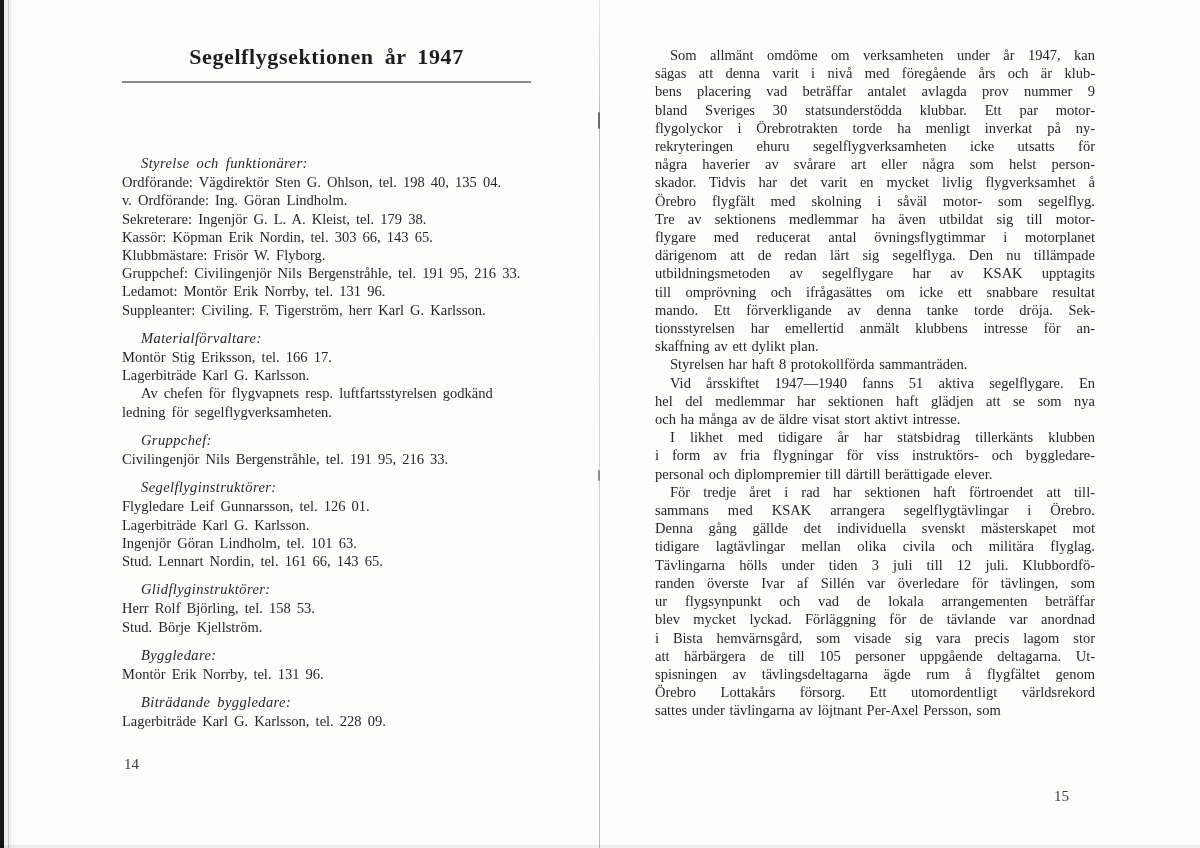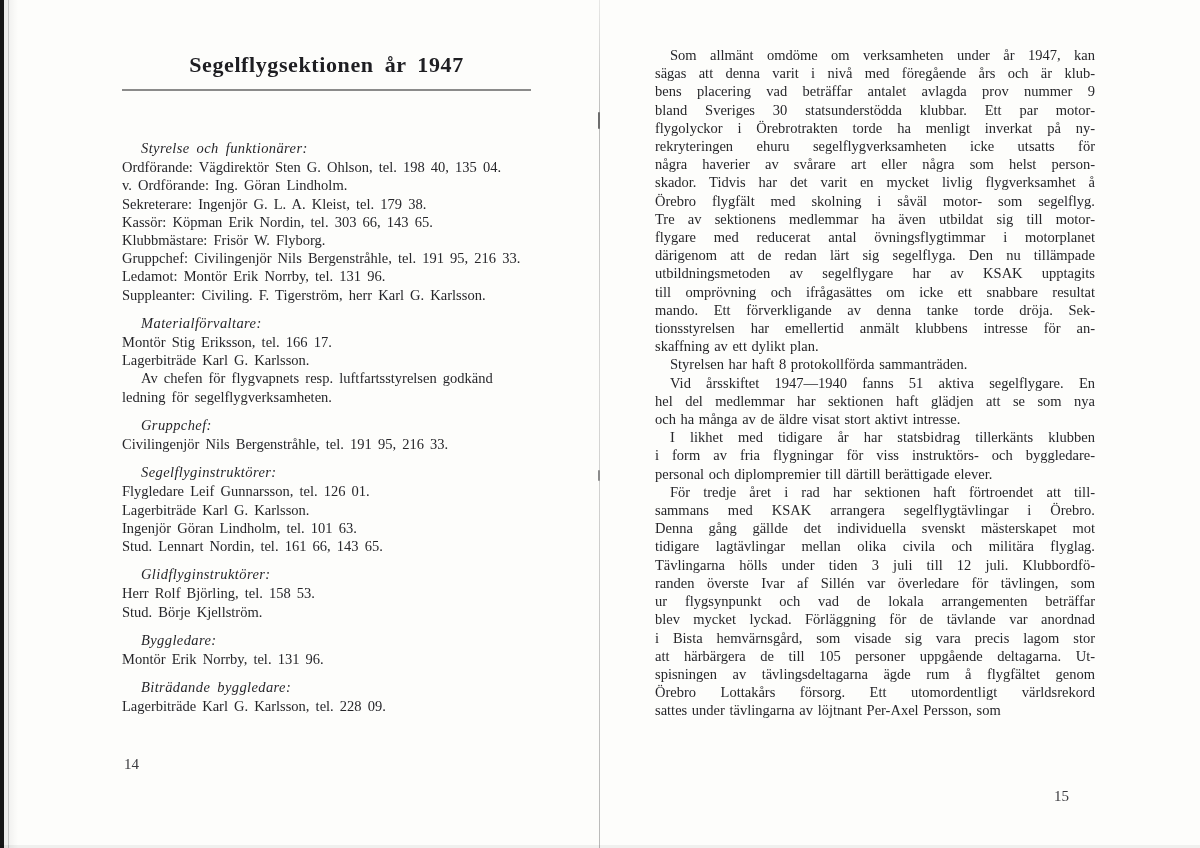--- a/index.html
+++ b/index.html
@@ -21,25 +21,25 @@
   .gutter       { position: absolute; left: 599px; top: 0; width: 1px; height: 100%;
                   background: linear-gradient(180deg,
                     rgba(110,110,110,.15) 0%, rgba(110,110,110,.45) 14%,
                     rgba(130,130,130,.30) 45%, rgba(120,120,120,.40) 75%,
                     rgba(130,130,130,.55) 100%); }
   .gutter-tick-1 { position: absolute; left: 598px; top: 112px; width: 2px; height: 17px; background: #6d6d6d; border-radius: 1px; }
   .gutter-tick-2 { position: absolute; left: 598px; top: 470px; width: 2px; height: 11px; background: #8b8b8b; border-radius: 1px; }
   .bottom-shade  { position: absolute; left: 0; bottom: 0; width: 100%; height: 3px; background: rgba(0,0,0,.05); }
 
   
-  .left-page  { position: absolute; left: 122px; top: 52px; width: 409px; }
+  .left-page  { position: absolute; left: 122px; top: 44px; width: 409px; }
   .page-title { font-size: 22px; font-weight: bold; text-align: center;
                 letter-spacing: .6px; word-spacing: 5px; color: #1e1e22; }
   .title-rule { height: 2px; background: #5a5a5a; opacity: .7; margin-top: 11px; }
-  .sections   { margin-top: 48px; font-size: 14.5px; line-height: 18.2px; }
+  .sections   { margin-top: 71px; font-size: 14.5px; line-height: 18.2px; }
   .sec        { margin-top: 10px; }
   .sec:first-child { margin-top: 0; }
   .sec-heading { font-style: italic; padding-left: 19px; letter-spacing: .4px; word-spacing: 3px; margin-bottom: 1px; }
   .entry-line  { word-spacing: 2.5px; white-space: nowrap; }
   .entry-line.indent { padding-left: 19px; }
 
   
   .right-page { position: absolute; left: 655px; top: 46px; width: 440px;
                 font-size: 14.5px; line-height: 18.2px; }
   .paragraph  { margin: 0; }

